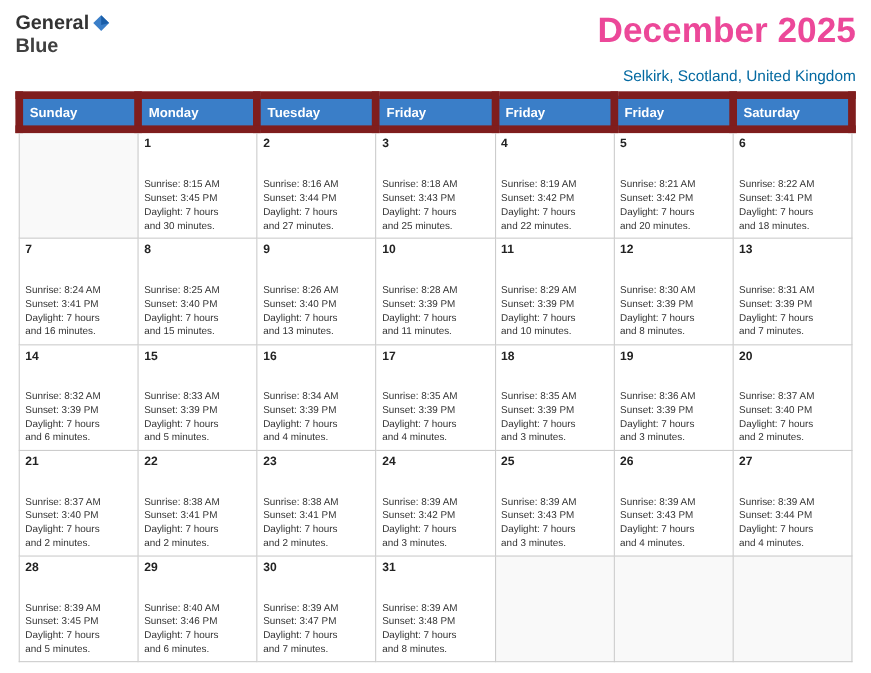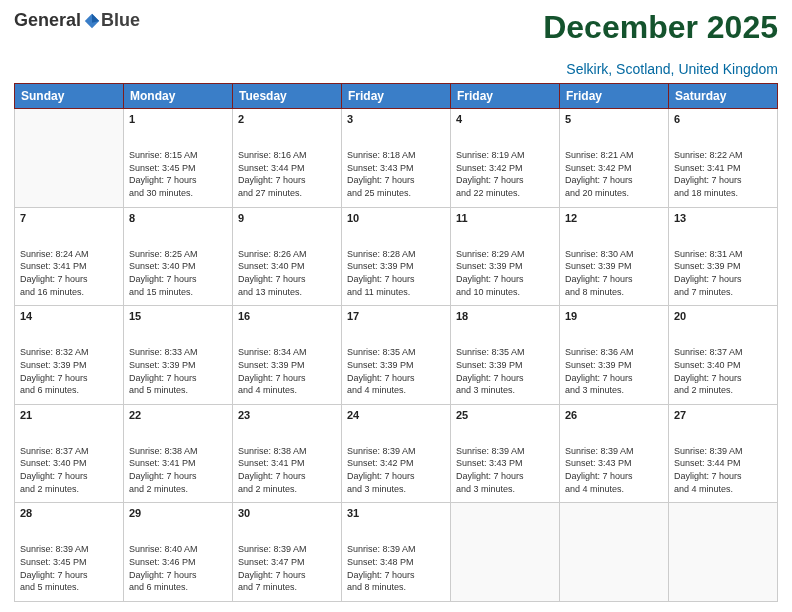--- a/index.html
+++ b/index.html
@@ -18,20 +18,21 @@
       flex-direction: column;
     }
     .header {
       display: flex;
       justify-content: space-between;
       align-items: flex-start;
       margin-bottom: 6px;
     }
     .logo {
       display: flex;
+      flex-direction: column;
       align-items: flex-start;
     }
     .logo-text {
       display: flex;
       align-items: center;
     }
     .logo-general {
       font-size: 18px;
       font-weight: bold;
       color: #333;
@@ -45,41 +46,41 @@
       width: 18px;
       height: 18px;
       margin-left: 2px;
     }
     .title-block {
       text-align: right;
     }
     .month-title {
       font-size: 32px;
       font-weight: bold;
-      color: #14532d;
+      color: #ec4899;
       line-height: 1.1;
     }
     .location {
       font-size: 14px;
       color: #0369a1;
       margin-top: 16px;
     }
     .calendar {
       width: 100%;
       border-collapse: collapse;
       flex: 1;
     }
     .calendar thead th {
       background-color: #3a7ec8;
       color: #fff;
       font-size: 12px;
       font-weight: bold;
       padding: 5px 6px;
       text-align: left;
-      border: 1px solid #7f1d1d;
+      border: 7px solid #7f1d1d;
     }
     .calendar tbody td {
       border: 1px solid #ccc;
       vertical-align: top;
       padding: 4px 5px;
       font-size: 9.5px;
       color: #333;
       width: calc(100% / 7);
       height: 88px;
     }

